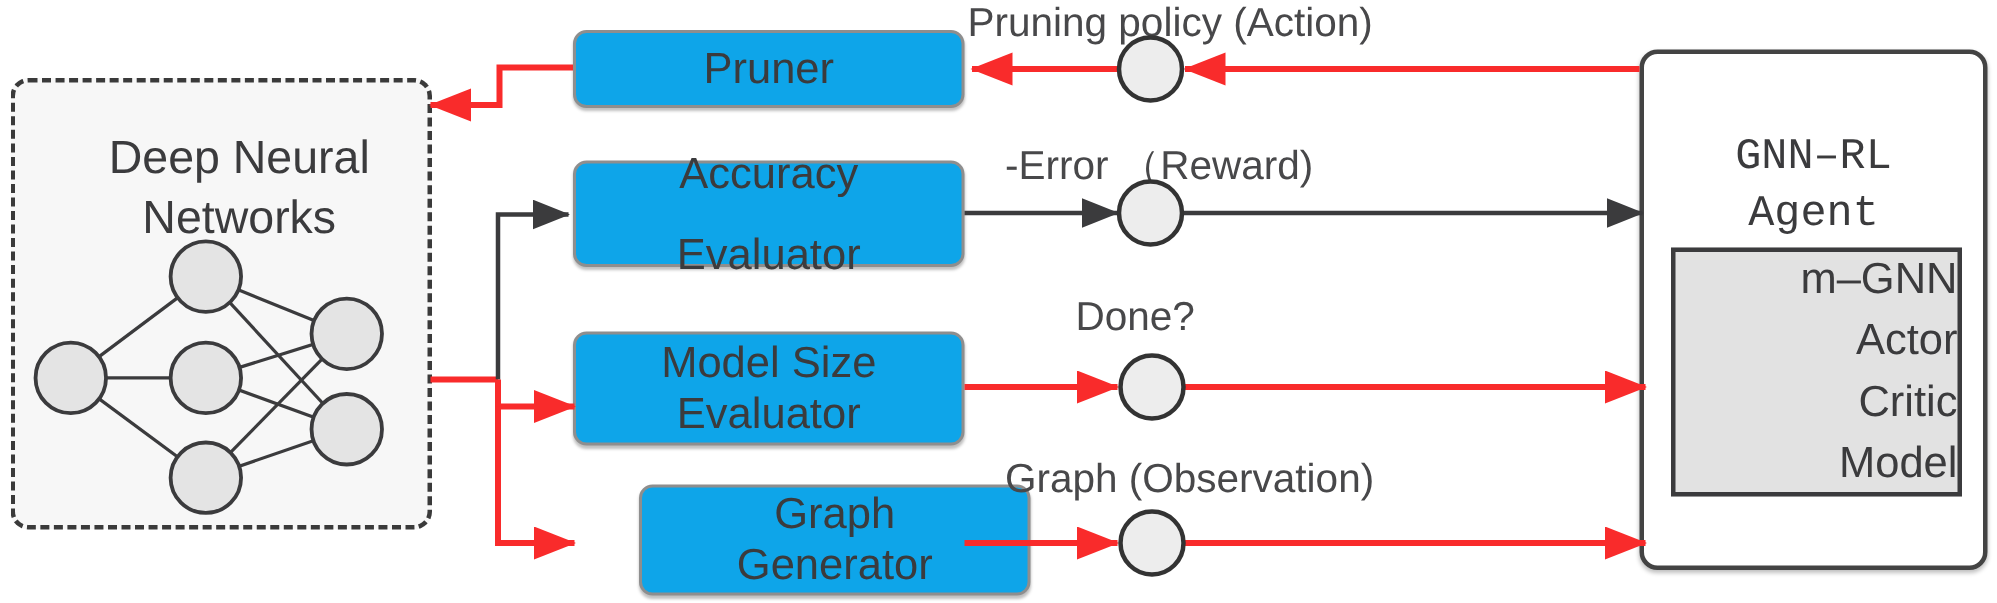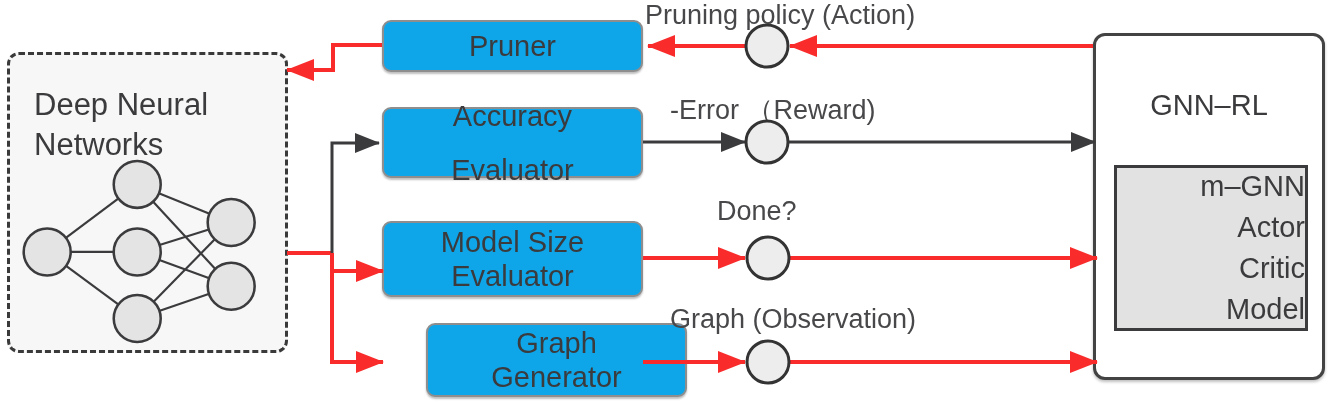--- a/index.html
+++ b/index.html
@@ -18,21 +18,21 @@
     font-family:"Liberation Sans","DejaVu Sans",sans-serif;
     color:var(--dark);overflow:hidden;
   }
   
   .dnn-box{
     position:absolute;left:7px;top:52px;width:281px;height:301px;
     box-sizing:border-box;background:var(--dnn-fill);
     border:3.5px dashed #3a3a3a;border-radius:12px;z-index:1;
   }
   .dnn-title{
-    position:absolute;left:0;right:0;top:30px;text-align:left;
+    position:absolute;left:0;right:0;top:30px;text-align:center;
     font-size:31px;font-weight:500;line-height:40px;color:var(--dark);margin-left:24px;
   }
   .nn-svg{position:absolute;left:0;top:0;width:100%;height:100%;}
   .nn-edge{stroke:var(--dark);stroke-width:2.2;fill:none;}
   .nn-node{fill:var(--node-fill);stroke:var(--dark);stroke-width:2.6;}
 
   .module{
     position:absolute;left:382px;width:261px;box-sizing:border-box;
     background:#0ea5e9;border:2px solid var(--box-border-gray);border-radius:9px;
     box-shadow:0 2px 2px rgba(0,0,0,.25);
@@ -44,21 +44,21 @@
   .module-modelsize{top:221px;height:76px;}
   .module-graph{top:323px;height:74px;margin-left:44px;}
 
   .agent-box{
     position:absolute;left:1093px;top:33px;width:232px;height:347px;
     box-sizing:border-box;background:#fff;border:3px solid #434343;border-radius:12px;
     box-shadow:0 2px 3px rgba(0,0,0,.25);z-index:1;
   }
   .agent-title{
     position:absolute;left:0;right:0;top:50px;text-align:center;
-    font-size:29px;font-weight:500;line-height:38px;color:var(--dark);
+    font-size:29px;font-weight:500;line-height:38px;color:var(--dark);font-family:Liberation Mono, monospace;
   }
   .agent-inner{
     position:absolute;left:18px;top:129px;width:194px;height:166px;
     box-sizing:border-box;background:var(--inner-fill);border:3px solid var(--dark);
     display:flex;flex-direction:column;justify-content:center;align-items:flex-end;
     font-size:29px;font-weight:500;line-height:41px;color:var(--dark);
   }
 
   
   .edge-label{
@@ -123,20 +123,21 @@
     <div>Evaluator</div>
   </div>
   <div class="module module-graph">
     <div>Graph</div>
     <div>Generator</div>
   </div>
 
   <div class="agent-box">
     <div class="agent-title">
       <div>GNN–RL</div>
+      <div>Agent</div>
     </div>
     <div class="agent-inner">
       <div>m–GNN</div>
       <div>Actor</div>
       <div>Critic</div>
       <div>Model</div>
     </div>
   </div>
 
   <div class="edge-label label-action">Pruning policy (Action)</div>

